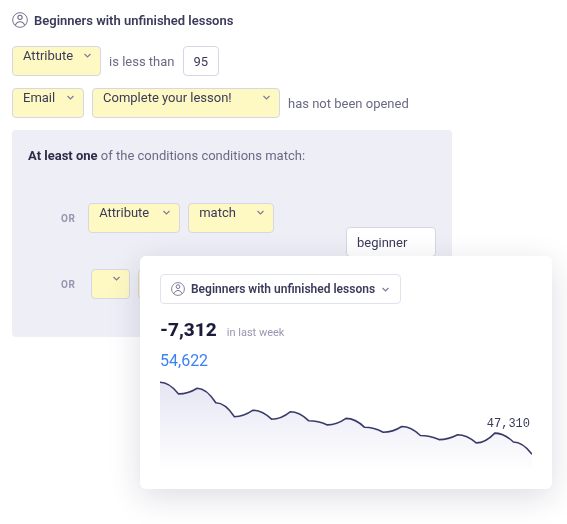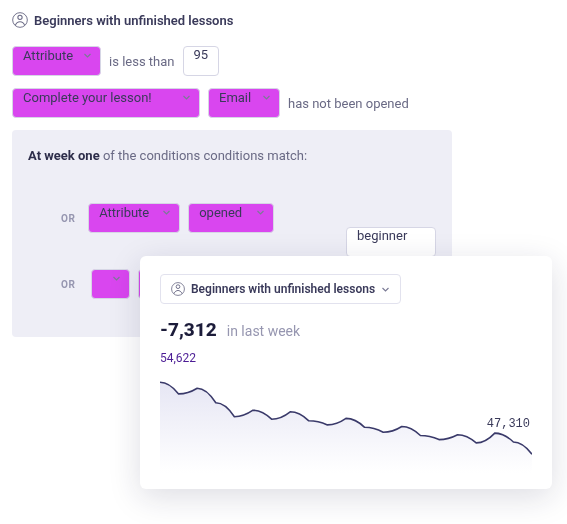--- a/index.html
+++ b/index.html
@@ -27,39 +27,39 @@
     gap: 8px;
     margin-bottom: 12px;
     flex-wrap: wrap;
   }
   .select {
     display: inline-flex;
     align-items: center;
     justify-content: space-between;
     gap: 10px;
     border: 1px solid #d6d6e5;
-    background: #d946ef;
+    background: #fef9c3;
     border-radius: 4px;
     height: 30px;
     padding: 0 8px 12px 10px;
     font-size: 13px;
     color: #3a3a5a;
     cursor: pointer;
   }
   .select .chev { width: 9px; height: 9px; flex-shrink: 0; }
   .input {
     border: 1px solid #d6d6e5;
     background: #fff;
     border-radius: 4px;
     height: 30px;
     padding: 0 10px;
     font-size: 13px;
     color: #3a3a5a;
     display: inline-flex;
-    align-items: flex-start;
+    align-items: center;
   }
   .input.wide { min-width: 90px; margin-top: 48px; }
   .txt-static {
     color: #6a6a85;
     font-size: 13px;
     text-align: center;
   }
   .conditions-panel {
     background: #eeeef6;
     border-radius: 4px;
@@ -126,33 +126,33 @@
     align-items: baseline;
     gap: 10px;
     margin-bottom: 12px;
   }
   .stat-delta {
     font-size: 19px;
     font-weight: 800;
     color: #1c1c3a;
   }
   .stat-period {
-    font-size: 14px;
+    font-size: 11px;
     color: #9696b0;
   }
   .chart-area {
     position: relative;
     height: 120px;
   }
   .chart-start-label {
     position: absolute;
     left: 0;
     top: -2px;
-    font-size: 12px;
-    color: #4c1d95;
+    font-size: 16px;
+    color: #3b82f6;
   }
   .chart-end-label {
     position: absolute;
     right: 2px;
     top: 64px;
     font-size: 12px;
     color: #3a3a5a;
     font-family: Liberation Mono, monospace;
   }
   .chart-svg {
@@ -182,50 +182,50 @@
         <path class="chev-path" d="M2 4l4 4 4-4"></path>
       </svg>
   </div>
   <span class="txt-static">is less than</span>
   <div class="input">
     <span>95</span>
   </div>
 </div>
 
 <div class="row">
+  <div class="select" style="min-width:72px">
+    <span>Email</span>
+    <svg class="chev" viewBox="0 0 12 12">
+        <path class="chev-path" d="M2 4l4 4 4-4"></path>
+      </svg>
+  </div>
   <div class="select" style="min-width:188px">
     <span>Complete your lesson!</span>
     <svg class="chev" viewBox="0 0 12 12">
         <path class="chev-path" d="M2 4l4 4 4-4"></path>
       </svg>
   </div>
-  <div class="select" style="min-width:72px">
-    <span>Email</span>
-    <svg class="chev" viewBox="0 0 12 12">
-        <path class="chev-path" d="M2 4l4 4 4-4"></path>
-      </svg>
-  </div>
   <span class="txt-static">has not been opened</span>
 </div>
 
 <div class="conditions-panel">
   <div class="conditions-title">
-    <strong>At week one</strong><span> of the conditions conditions match:</span>
+    <strong>At least one</strong><span> of the conditions conditions match:</span>
   </div>
 
   <div class="cond-row">
     <span class="or-label">OR</span>
     <div class="select" style="min-width:92px">
       <span>Attribute</span>
       <svg class="chev" viewBox="0 0 12 12">
           <path class="chev-path" d="M2 4l4 4 4-4"></path>
         </svg>
     </div>
     <div class="select" style="min-width:86px">
-      <span>opened</span>
+      <span>match</span>
       <svg class="chev" viewBox="0 0 12 12">
           <path class="chev-path" d="M2 4l4 4 4-4"></path>
         </svg>
     </div>
     <div style="width:64px"></div>
     <div class="input wide">
       <span>beginner</span>
     </div>
   </div>
 

